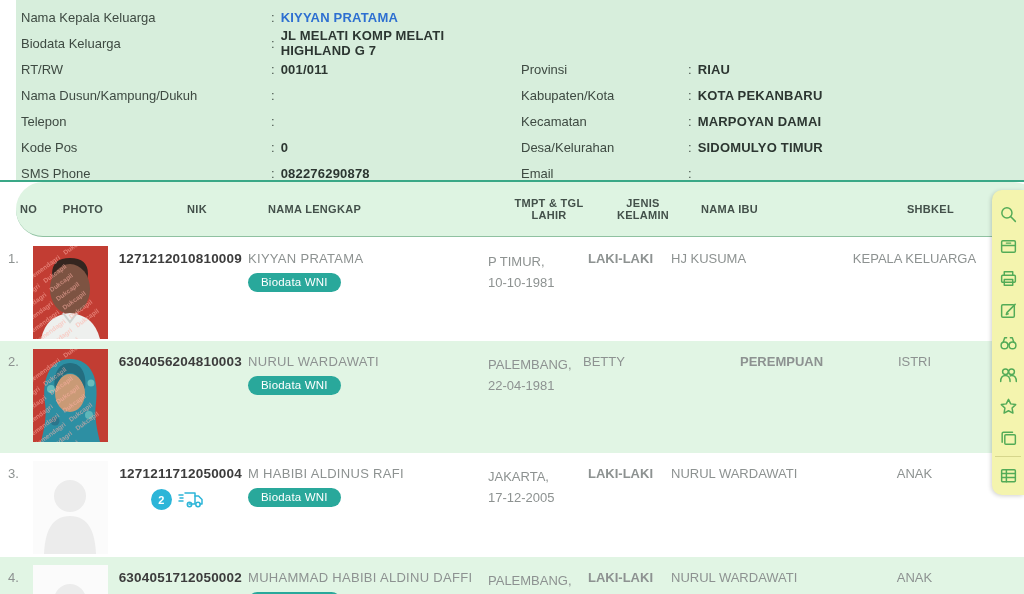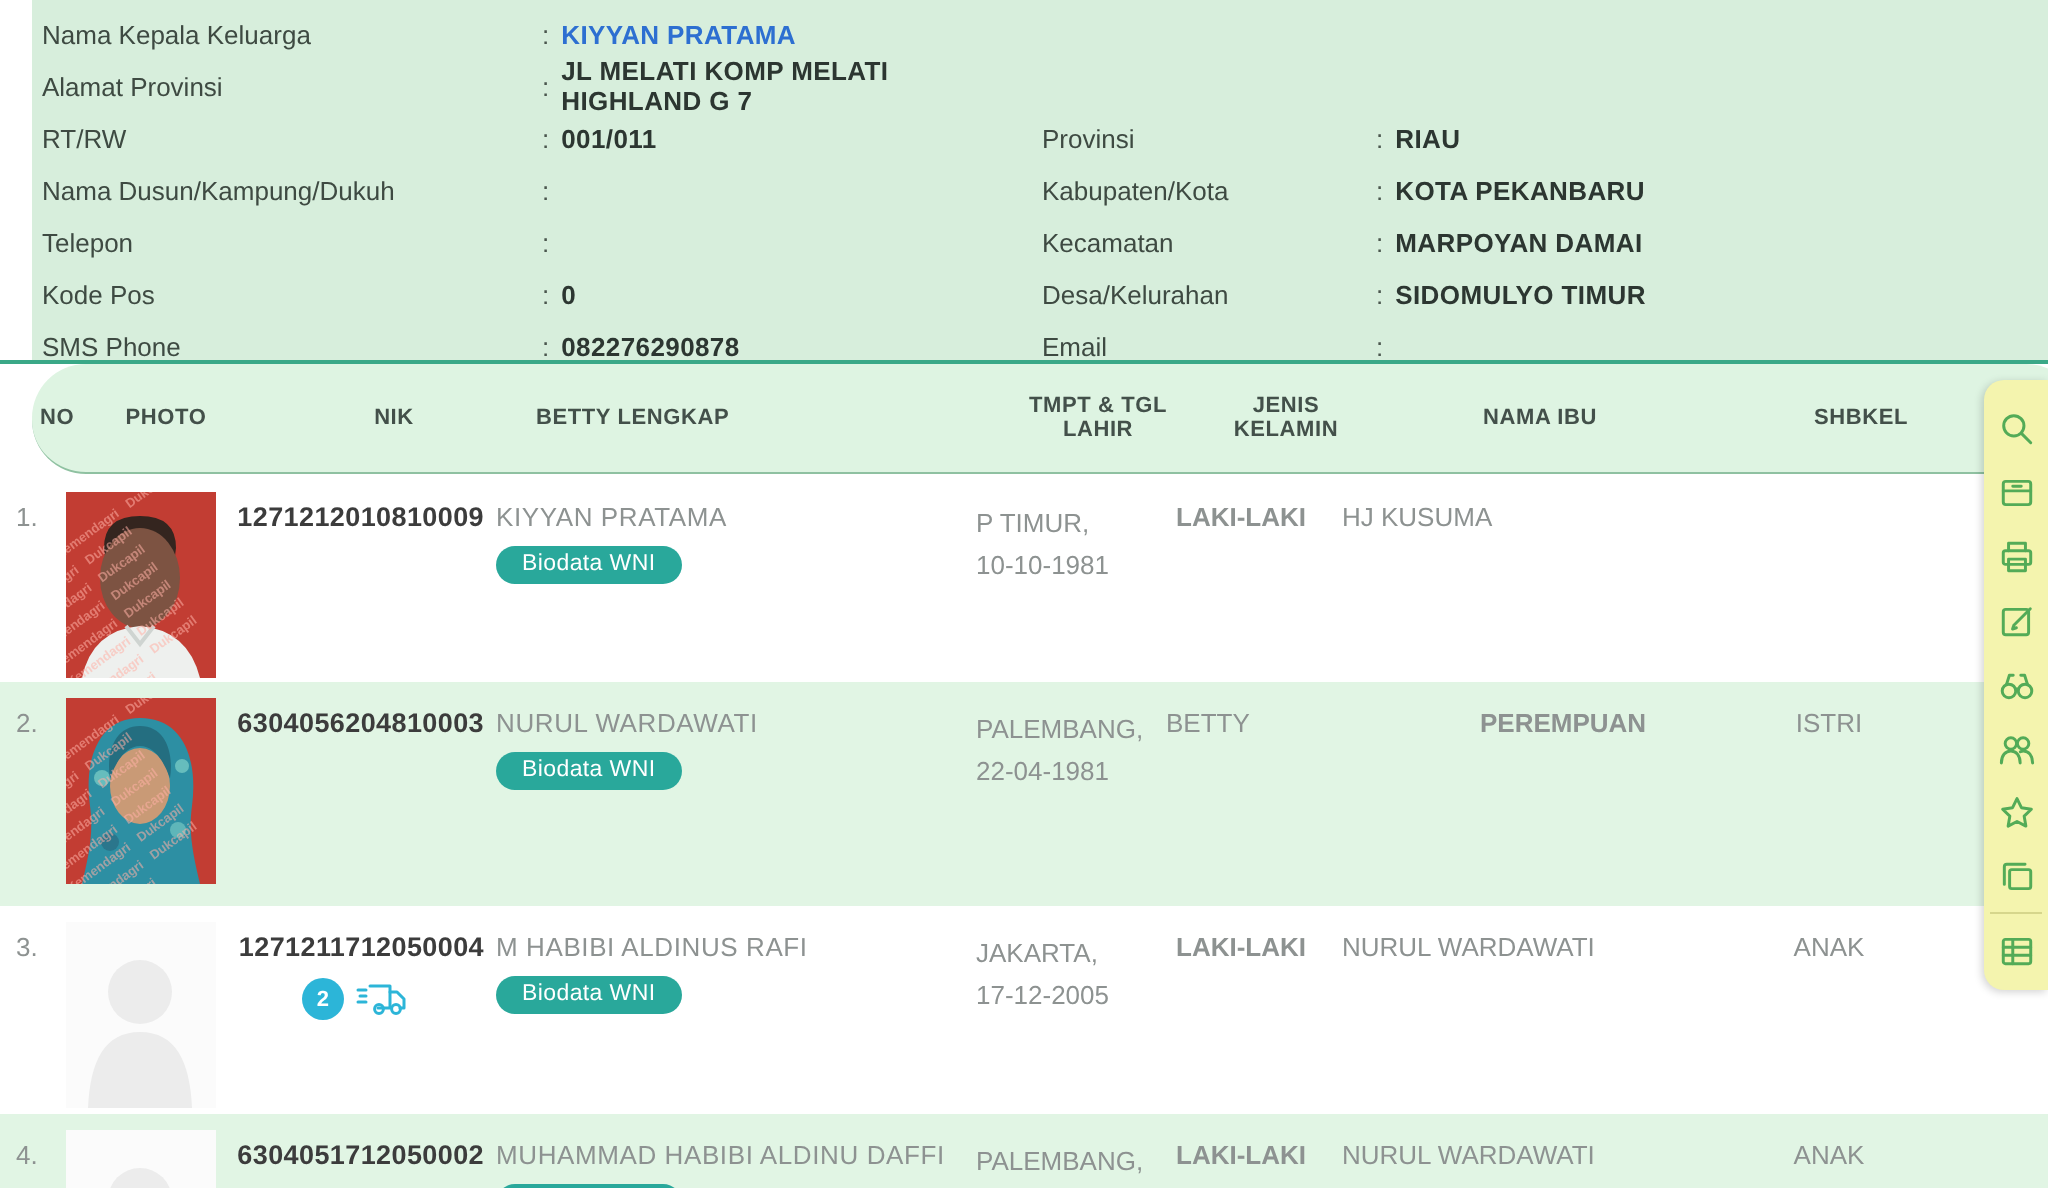--- a/index.html
+++ b/index.html
@@ -29,21 +29,21 @@
   .th { display:flex; align-items:center; }
   .th span { display:inline-block; text-align:inherit; }
 
   
   .c-no    { width:28px;  }
   .c-photo { width:86px;  }
   .c-nik   { width:134px; }
   .c-nama  { width:235px; }
   .c-tmpt  { width:100px; }
   .c-jenis { width:88px;  }
-  .c-ibu   { width:152px;justify-content:center; }
+  .c-ibu   { width:152px; }
   .c-shb   { flex:1; }
 
   .th.c-no { padding-left:4px; }
   .th.c-photo,.th.c-nik,.th.c-tmpt,.th.c-jenis { justify-content:center; text-align:center; }
   .th.c-photo { padding-right:8px; }
   .th.c-nama { padding-left:4px; }
   .th.c-tmpt span { width:78px; }
   .th.c-jenis span { width:62px; }
   .th.c-ibu { padding-left:14px; }
   .th.c-shb { justify-content:center; padding-right:18px; }
@@ -89,21 +89,21 @@
 
 <div id="screen">
   <div class="info-section">
     <div class="info-col left" id="info-left">
         <div class="info-row">
           <span class="lbl">Nama Kepala Keluarga</span>
           <span class="colon">:</span>
           <span class="val link">KIYYAN PRATAMA</span>
         </div>
         <div class="info-row">
-          <span class="lbl">Alamat Provinsi</span>
+          <span class="lbl">Biodata Keluarga</span>
           <span class="colon">:</span>
           <span class="val">JL MELATI KOMP MELATI HIGHLAND G 7</span>
         </div>
         <div class="info-row">
           <span class="lbl">RT/RW</span>
           <span class="colon">:</span>
           <span class="val">001/011</span>
         </div>
         <div class="info-row">
           <span class="lbl">Nama Dusun/Kampung/Dukuh</span>
@@ -161,21 +161,21 @@
       <div class="th c-no">
         <span>NO</span>
       </div>
       <div class="th c-photo">
         <span>PHOTO</span>
       </div>
       <div class="th c-nik">
         <span>NIK</span>
       </div>
       <div class="th c-nama">
-        <span>BETTY LENGKAP</span>
+        <span>NAMA LENGKAP</span>
       </div>
       <div class="th c-tmpt">
         <span>TMPT &amp; TGL LAHIR</span>
       </div>
       <div class="th c-jenis">
         <span>JENIS KELAMIN</span>
       </div>
       <div class="th c-ibu">
         <span>NAMA IBU</span>
       </div>
@@ -200,20 +200,21 @@
         <div class="td c-nik">
           <div>1271212010810009</div>
         </div>
         <div class="td c-nama"><div class="name-line">KIYYAN PRATAMA</div><span class="badge-pill">Biodata WNI</span></div>
         <div class="td c-tmpt">
           <div>P TIMUR,</div>
           <div>10-10-1981</div>
         </div>
         <div class="td c-jenis">LAKI-LAKI</div>
         <div class="td c-ibu">HJ KUSUMA</div>
+        <div class="td c-shb">KEPALA KELUARGA</div>
       </div>
       <div class="trow alt" style="height: 112px;">
         <div class="td c-no">2.</div>
         <div class="c-photo">
           <div class="photo red">
             <svg width="75" height="93" viewBox="0 0 75 93">
               <path d="M37 10 C15 10 9 33 12 54 C14 68 11 80 8 93 L67 93 C64 80 61 68 63 54 C66 31 59 10 37 10 Z" fill="#2d8fa3"></path>
               <circle cx="18" cy="40" r="4" fill="#7fd0c8" opacity=".7"></circle>
               <circle cx="58" cy="34" r="3.5" fill="#7fd0c8" opacity=".7"></circle>
               <circle cx="22" cy="72" r="4.5" fill="#2a6f86" opacity=".8"></circle>

